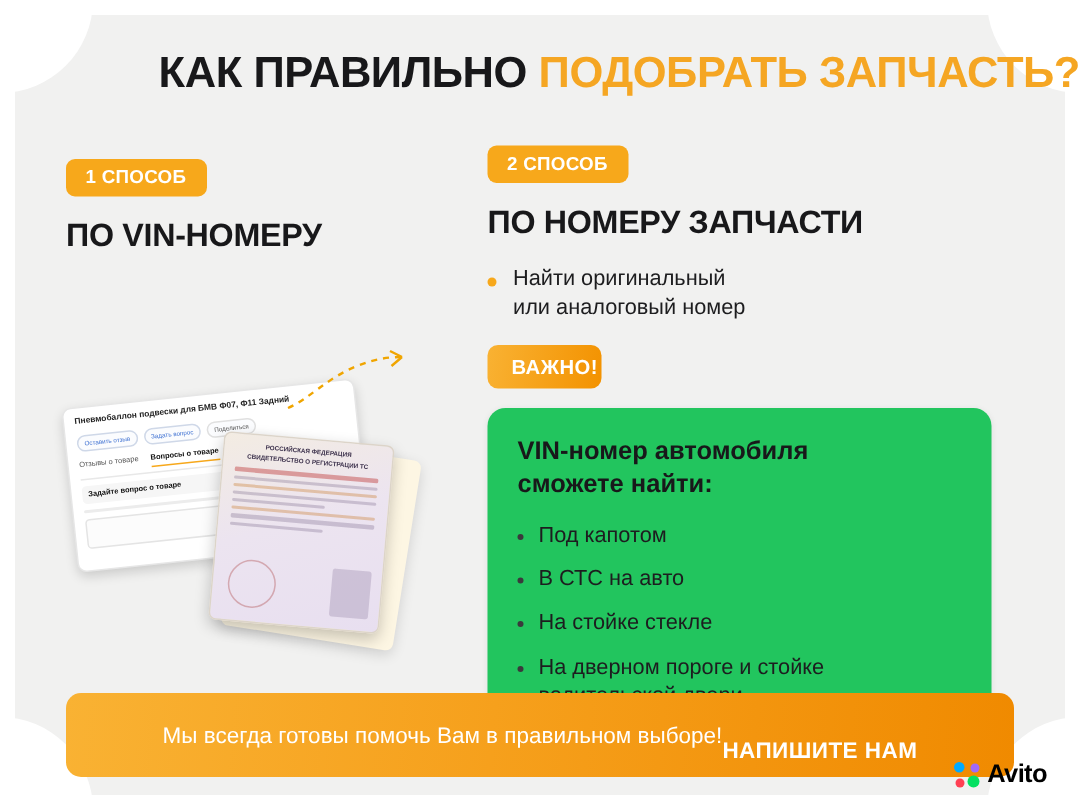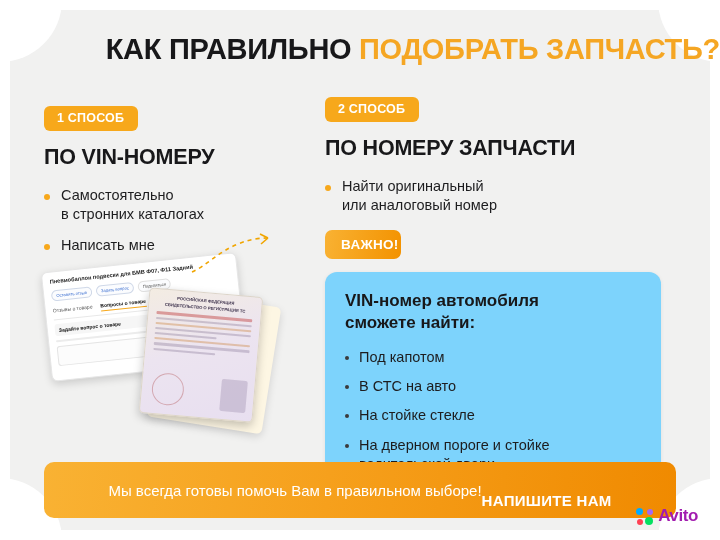--- a/index.html
+++ b/index.html
@@ -135,21 +135,21 @@
     color: #1d1d1f;
     line-height: 1.35;
   }
 
   
   .info-card {
     position: absolute;
     left: 325px;
     top: 272px;
     width: 336px;
-    background: #7dd3fc;
+    background: #22c55e;
     border-radius: 12px;
     box-shadow: 0 1px 4px rgba(0,0,0,0.07);
     padding: 18px 20px 20px 20px;
     box-sizing: border-box;
   }
   .info-title {
     font-size: 17px;
     font-weight: bold;
     color: #18181a;
     line-height: 1.32;
@@ -279,21 +279,21 @@
     align-items: center;
     gap: 5px;
     z-index: 8;
   }
   .avito-dots { position: relative; width: 17px; height: 17px; }
   .avito-dots i { position:absolute; border-radius:50%; display:block; }
   .d1 { width:7px; height:7px; background:#0af; left:0; top:0; background:#00AAFF;}
   .d2 { width:6px; height:6px; background:#A169F7; right:0; top:1px;}
   .d3 { width:6px; height:6px; background:#FF4053; left:1px; bottom:0;}
   .d4 { width:8px; height:8px; background:#FF6163; right:0; bottom:0; background:#04E061;}
-  .avito-text { font-size: 17px; font-weight: bold; color: #a21caf; letter-spacing:-0.4px;}
+  .avito-text { font-size: 17px; font-weight: bold; color: #000000; letter-spacing:-0.4px;}
 </style>
 </head>
 <body>
 
 <div class="page">
 
   <div class="edge-top"></div>
   <div class="edge-bottom"></div>
   <div class="edge-left"></div>
   <div class="edge-right"></div>
@@ -304,31 +304,20 @@
 
   <div class="content">
 
     <div class="title">
       <span>КАК ПРАВИЛЬНО </span><span class="hl">ПОДОБРАТЬ ЗАПЧАСТЬ?</span>
     </div>
 
     <div class="col-left">
       <div class="badge">1 СПОСОБ</div>
       <div class="section-head">ПО VIN-НОМЕРУ</div>
-      <div class="bullet-list">
-        <div class="bullet-row">
-          <span class="dot"></span>
-          <span class="bullet-text" style="white-space:pre-line">Самостоятельно
-в стронних каталогах</span>
-        </div>
-        <div class="bullet-row">
-          <span class="dot"></span>
-          <span class="bullet-text" style="white-space:pre-line">Написать мне</span>
-        </div>
-      </div>
     </div>
 
     <div class="col-right">
       <div class="badge">2 СПОСОБ</div>
       <div class="section-head">ПО НОМЕРУ ЗАПЧАСТИ</div>
       <div class="bullet-list">
         <div class="bullet-row">
           <span class="dot"></span>
           <span class="bullet-text" style="white-space:pre-line">Найти оригинальный
 или аналоговый номер</span>

